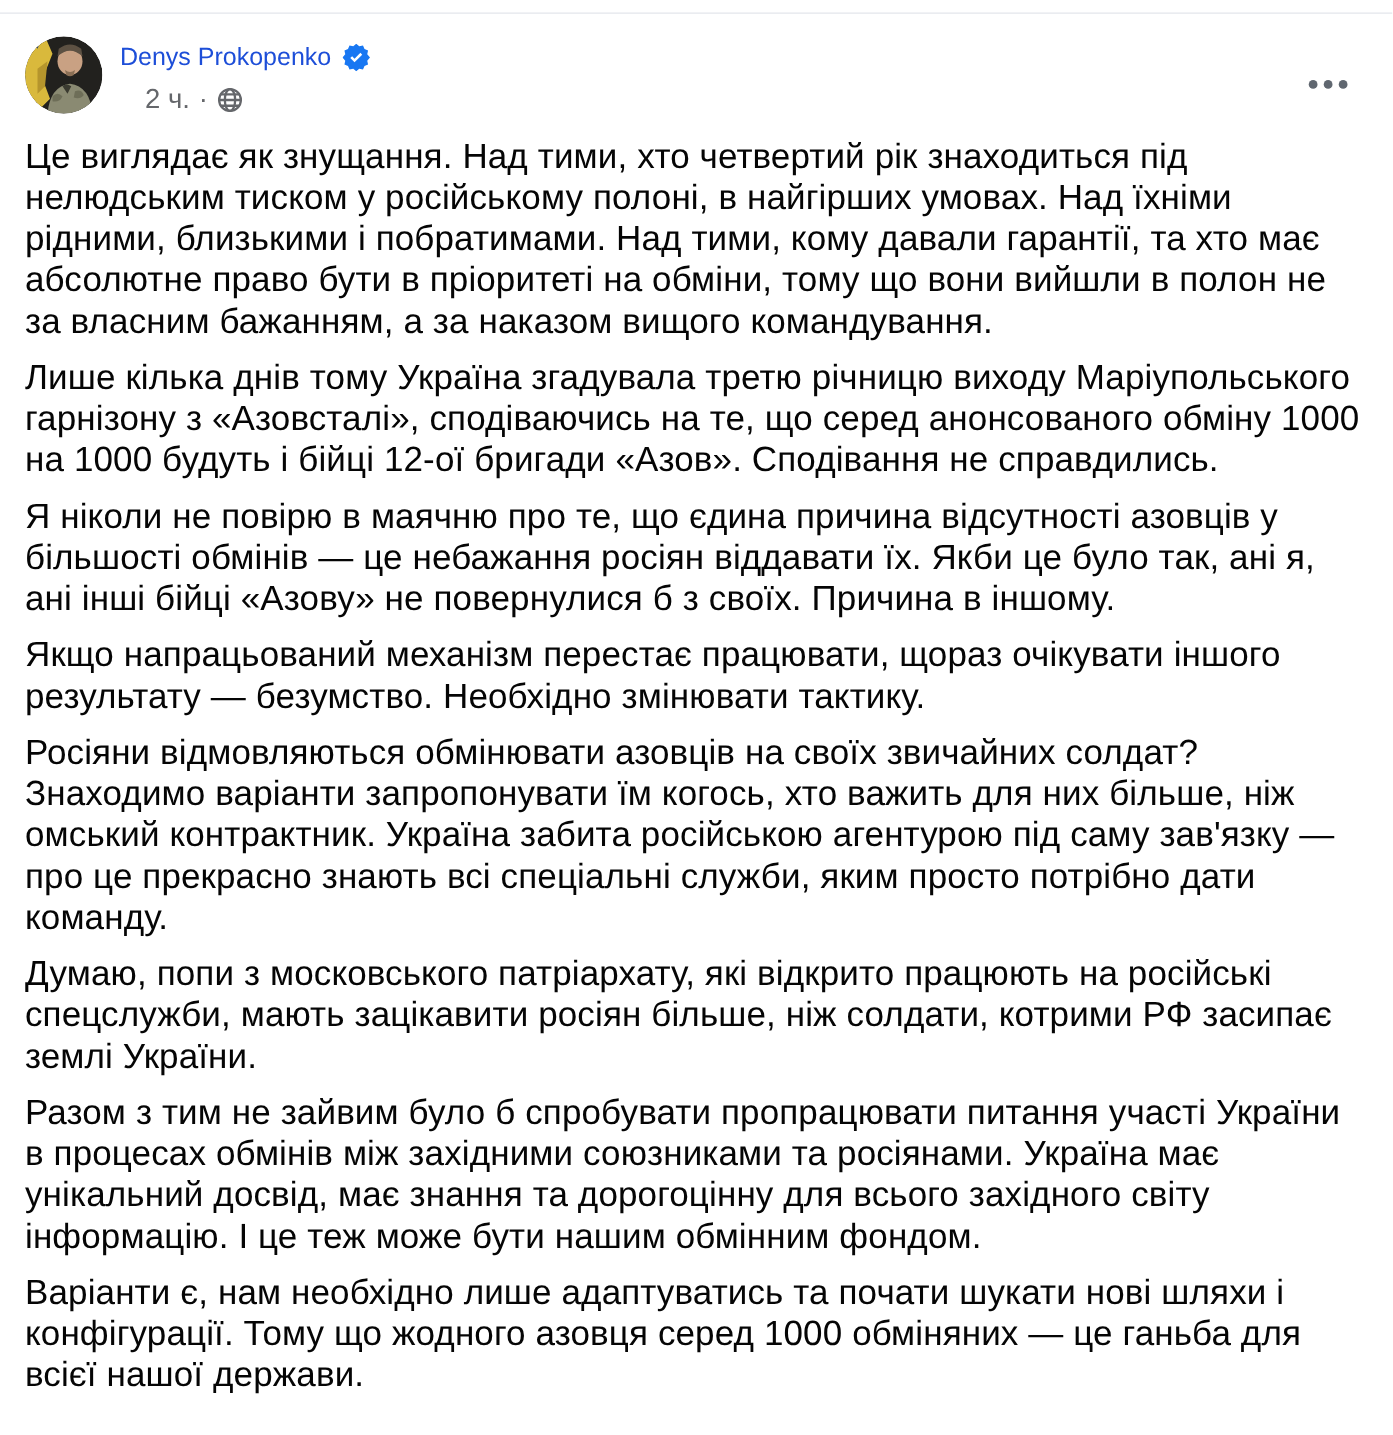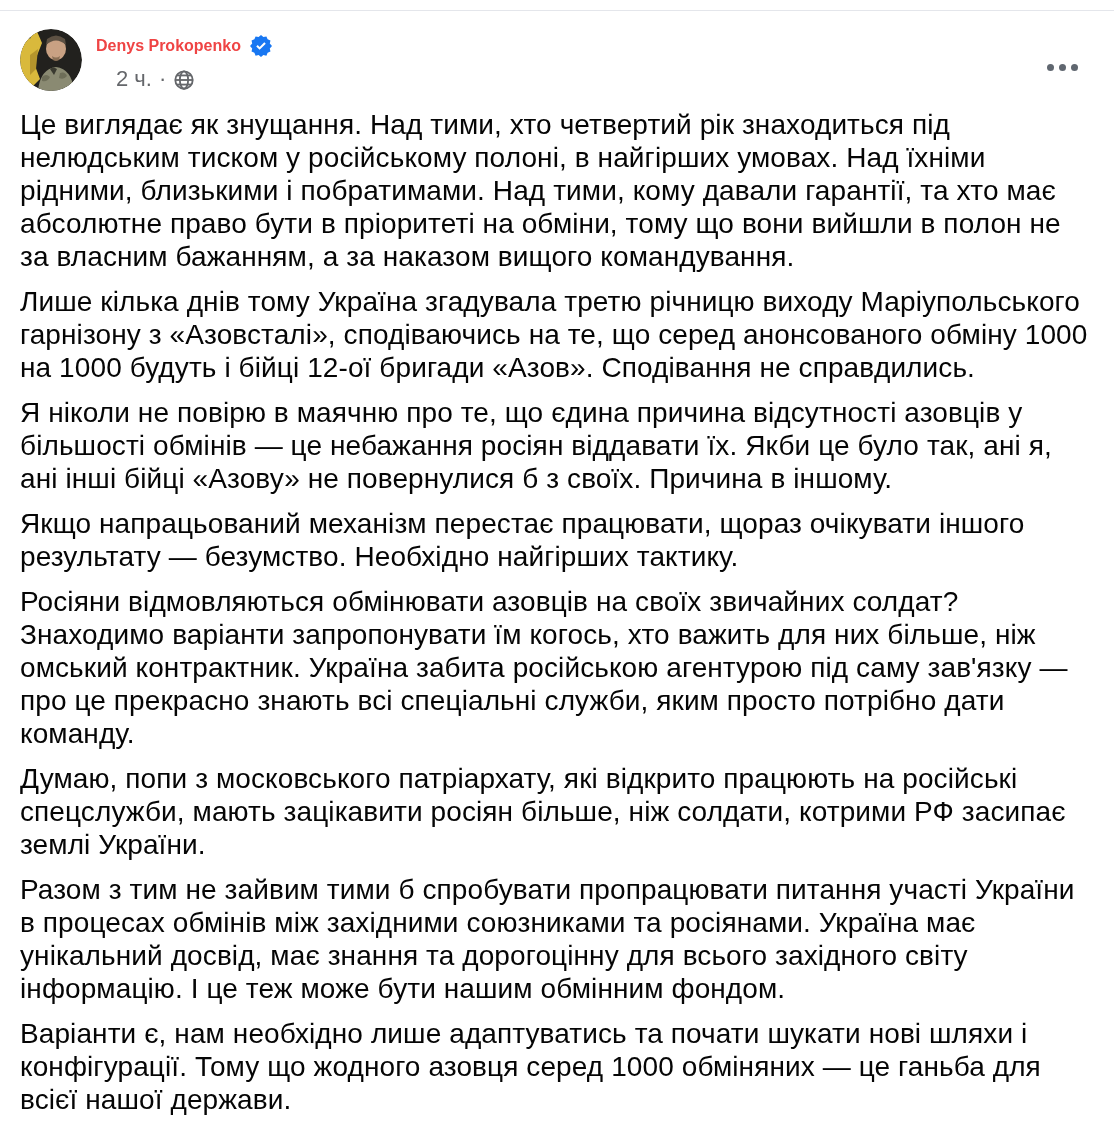--- a/index.html
+++ b/index.html
@@ -34,23 +34,23 @@
   .header-text {
     margin-left: 14px;
     padding-top: 2px;
   }
   .name-row {
     display: flex;
     align-items: center;
     gap: 9px;
   }
   .author-name {
-    font-size: 16px;
-    font-weight: 700;
-    color: #ef4444;
+    font-size: 20px;
+    font-weight: 400;
+    color: #1d4ed8;
     line-height: 30px;
     cursor: pointer;
   }
   .verified {
     width: 22px;
     height: 22px;
     display: inline-block;
   }
   .meta-row {
     display: flex;
@@ -158,21 +158,21 @@
       <span class="dot"></span>
       <span class="dot"></span>
     </button>
 
   </div>
 
   <div class="post-body">
     <p>Це виглядає як знущання. Над тими, хто четвертий рік знаходиться під нелюдським тиском у російському полоні, в найгірших умовах. Над їхніми рідними, близькими і побратимами. Над тими, кому давали гарантії, та хто має абсолютне право бути в пріоритеті на обміни, тому що вони вийшли в полон не за власним бажанням, а за наказом вищого командування.</p>
     <p>Лише кілька днів тому Україна згадувала третю річницю виходу Маріупольського гарнізону з «Азовсталі», сподіваючись на те, що серед анонсованого обміну 1000 на 1000 будуть і бійці 12-ої бригади «Азов». Сподівання не справдились.</p>
     <p>Я ніколи не повірю в маячню про те, що єдина причина відсутності азовців у більшості обмінів — це небажання росіян віддавати їх. Якби це було так, ані я, ані інші бійці «Азову» не повернулися б з своїх. Причина в іншому.</p>
-    <p>Якщо напрацьований механізм перестає працювати, щораз очікувати іншого результату — безумство. Необхідно найгірших тактику.</p>
+    <p>Якщо напрацьований механізм перестає працювати, щораз очікувати іншого результату — безумство. Необхідно змінювати тактику.</p>
     <p>Росіяни відмовляються обмінювати азовців на своїх звичайних солдат? Знаходимо варіанти запропонувати їм когось, хто важить для них більше, ніж омський контрактник. Україна забита російською агентурою під саму зав'язку — про це прекрасно знають всі спеціальні служби, яким просто потрібно дати команду.</p>
     <p>Думаю, попи з московського патріархату, які відкрито працюють на російські спецслужби, мають зацікавити росіян більше, ніж солдати, котрими РФ засипає землі України.</p>
-    <p>Разом з тим не зайвим тими б спробувати пропрацювати питання участі України в процесах обмінів між західними союзниками та росіянами. Україна має унікальний досвід, має знання та дорогоцінну для всього західного світу інформацію. І це теж може бути нашим обмінним фондом.</p>
+    <p>Разом з тим не зайвим було б спробувати пропрацювати питання участі України в процесах обмінів між західними союзниками та росіянами. Україна має унікальний досвід, має знання та дорогоцінну для всього західного світу інформацію. І це теж може бути нашим обмінним фондом.</p>
     <p>Варіанти є, нам необхідно лише адаптуватись та почати шукати нові шляхи і конфігурації. Тому що жодного азовця серед 1000 обміняних — це ганьба для всієї нашої держави.</p>
 
   </div>
 
 </div>
 
 </body></html>

